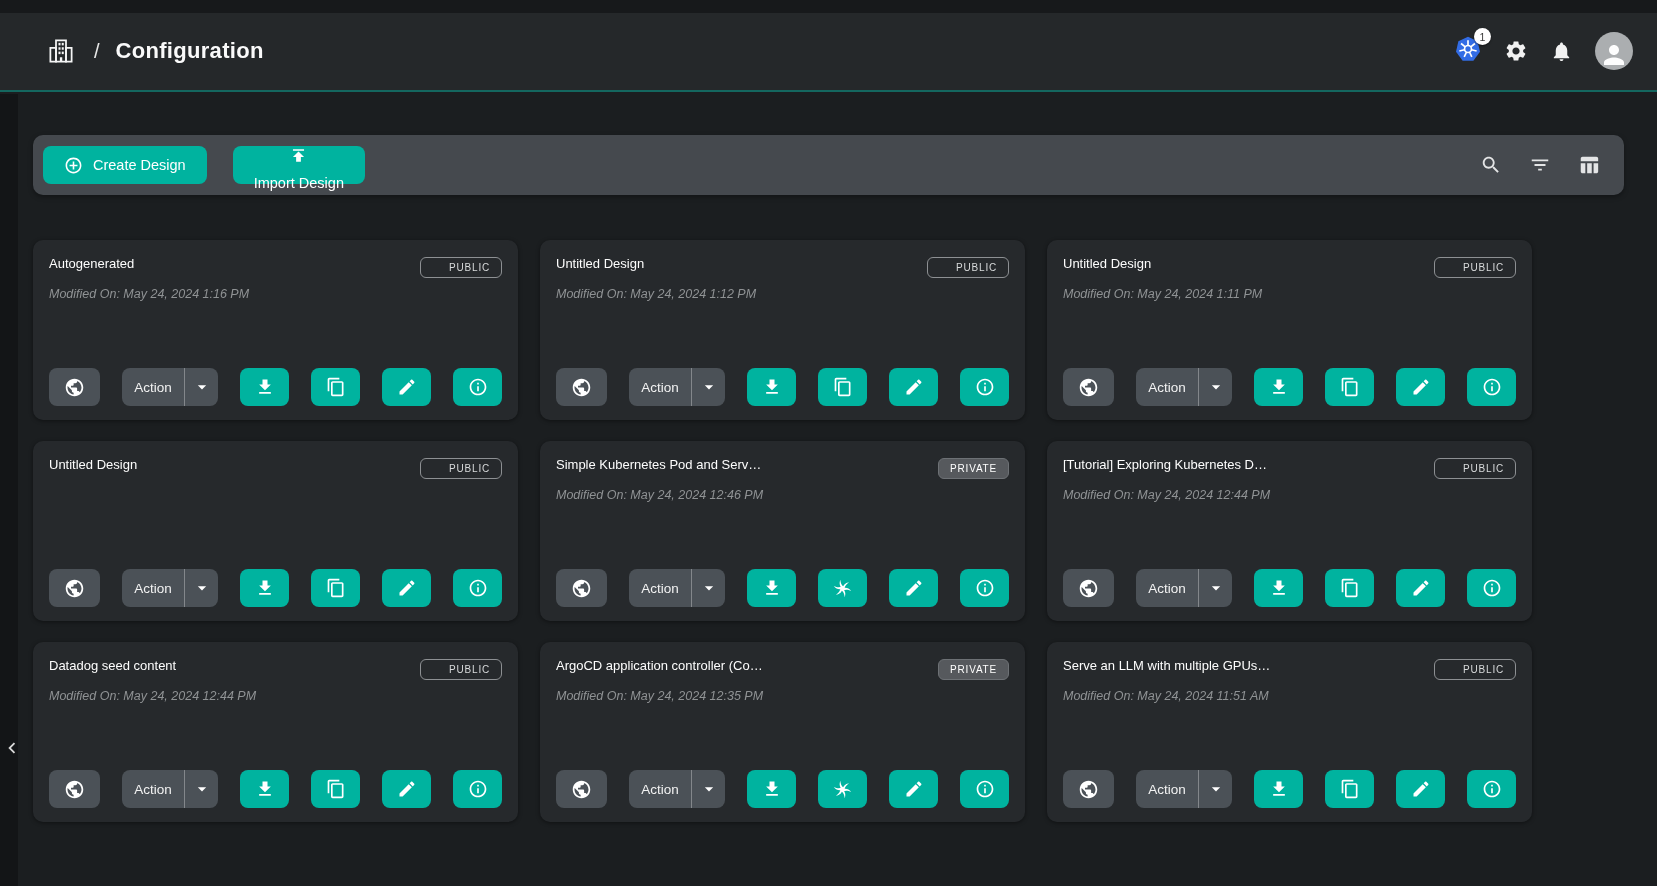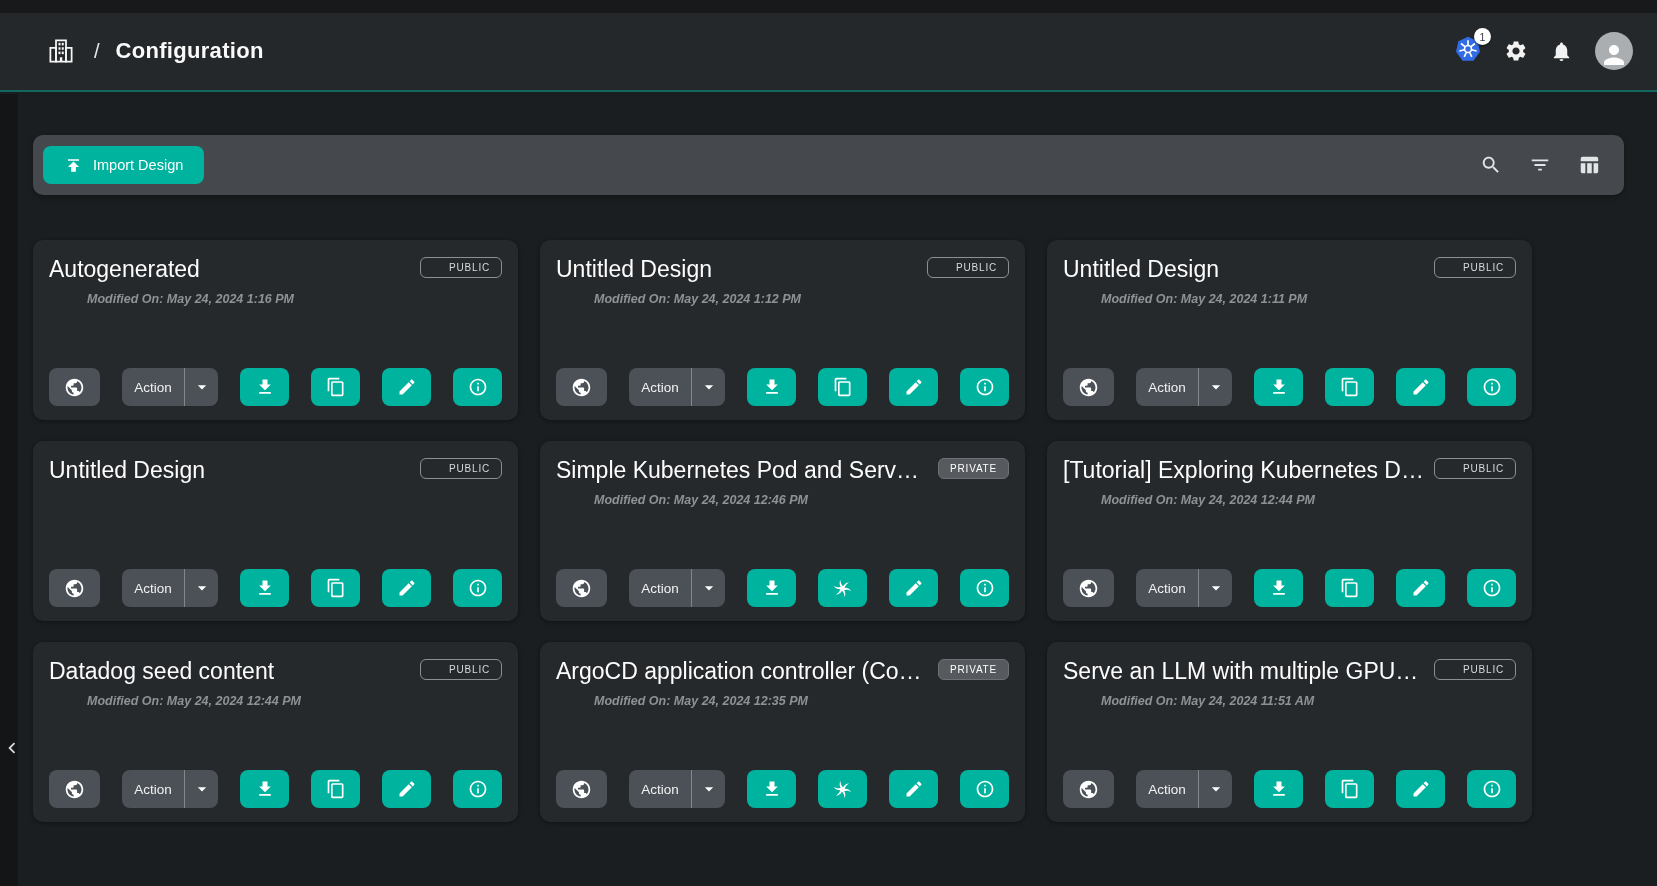--- a/index.html
+++ b/index.html
@@ -57,30 +57,30 @@
     display:grid; grid-template-columns:repeat(3,485px);
     column-gap:22px; row-gap:21px; justify-content:flex-start;
   }
   .design-card {
     width:485px; height:180px; background:#26292c; border-radius:10px;
     padding:16px 16px 14px 16px; display:flex; flex-direction:column;
     box-shadow:0 1px 4px rgba(0,0,0,.45);
   }
   .card-head { display:flex; align-items:flex-start; justify-content:space-between; }
   .design-title {
-    font-size:23px; font-weight:500; color:#fdfdfd;
+    font-size:13px; font-weight:500; color:#fdfdfd;
     white-space:nowrap; overflow:hidden; text-overflow:ellipsis; max-width:370px;
   }
   .badge {
     flex-shrink:0; font-size:10px; letter-spacing:.8px; border-radius:6px;
     padding:4px 11px; margin-left:10px; margin-top:1px;
   }
   .badge-public { border:1px solid #8d9093; color:#d8dadb; background:transparent;padding-left:28px; }
   .badge-private { border:1px solid #6d7175; color:#fff; background:#56595d; }
-  .modified-on { margin-top:9px; font-size:12.5px; font-style:italic; font-weight:bold; color:#8f9294;margin-left:38px; }
+  .modified-on { margin-top:9px; font-size:12.5px; font-style:italic; font-weight:normal; color:#8f9294; }
   .card-spacer { flex:1; }
   .card-actions { display:flex; align-items:center; gap:22px; }
   .icon-btn {
     height:38px; border:none; border-radius:8px; cursor:pointer;
     display:flex; align-items:center; justify-content:center; color:#fff;
   }
   .btn-dark { background:#4b5157; }
   .globe-btn { width:59px; }
   .action-btn { width:113px; padding:0; display:flex; align-items:stretch; }
   .action-label { flex:1; display:flex; align-items:center; justify-content:center;
@@ -153,20 +153,28 @@
           <path d="M12 12c2.21 0 4-1.79 4-4s-1.79-4-4-4-4 1.79-4 4 1.79 4 4 4zm0 2c-2.67 0-8 1.34-8 4v2h16v-2c0-2.66-5.33-4-8-4z"></path>
         </svg>
     </span>
   </div>
 </header>
 
 <div class="toolbar">
   <button class="btn-teal">
     <span style="display:inline-flex">
       <svg width="19" height="19" viewBox="0 0 24 24" fill="currentColor">
+          <path d="M13 7h-2v4H7v2h4v4h2v-4h4v-2h-4V7zm-1-5C6.48 2 2 6.48 2 12s4.48 10 10 10 10-4.48 10-10S17.52 2 12 2zm0 18c-4.41 0-8-3.59-8-8s3.59-8 8-8 8 3.59 8 8-3.59 8-8 8z"></path>
+        </svg>
+    </span>
+    <span>Create Design</span>
+  </button>
+  <button class="btn-teal">
+    <span style="display:inline-flex">
+      <svg width="19" height="19" viewBox="0 0 24 24" fill="currentColor">
           <path d="M5 4v2h14V4H5zm0 10h4v6h6v-6h4l-7-7-7 7z"></path>
         </svg>
     </span>
     <span>Import Design</span>
   </button>
 
   <div class="toolbar-icons">
     <span>
       <svg width="22" height="22" viewBox="0 0 24 24" fill="currentColor">
           <path d="M15.5 14h-.79l-.28-.27C15.41 12.59 16 11.11 16 9.5 16 5.91 13.09 3 9.5 3S3 5.91 3 9.5 5.91 16 9.5 16c1.61 0 3.09-.59 4.23-1.57l.27.28v.79l5 4.99L20.49 19l-4.99-5zm-6 0C7.01 14 5 11.99 5 9.5S7.01 5 9.5 5 14 7.01 14 9.5 11.99 14 9.5 14z"></path>

